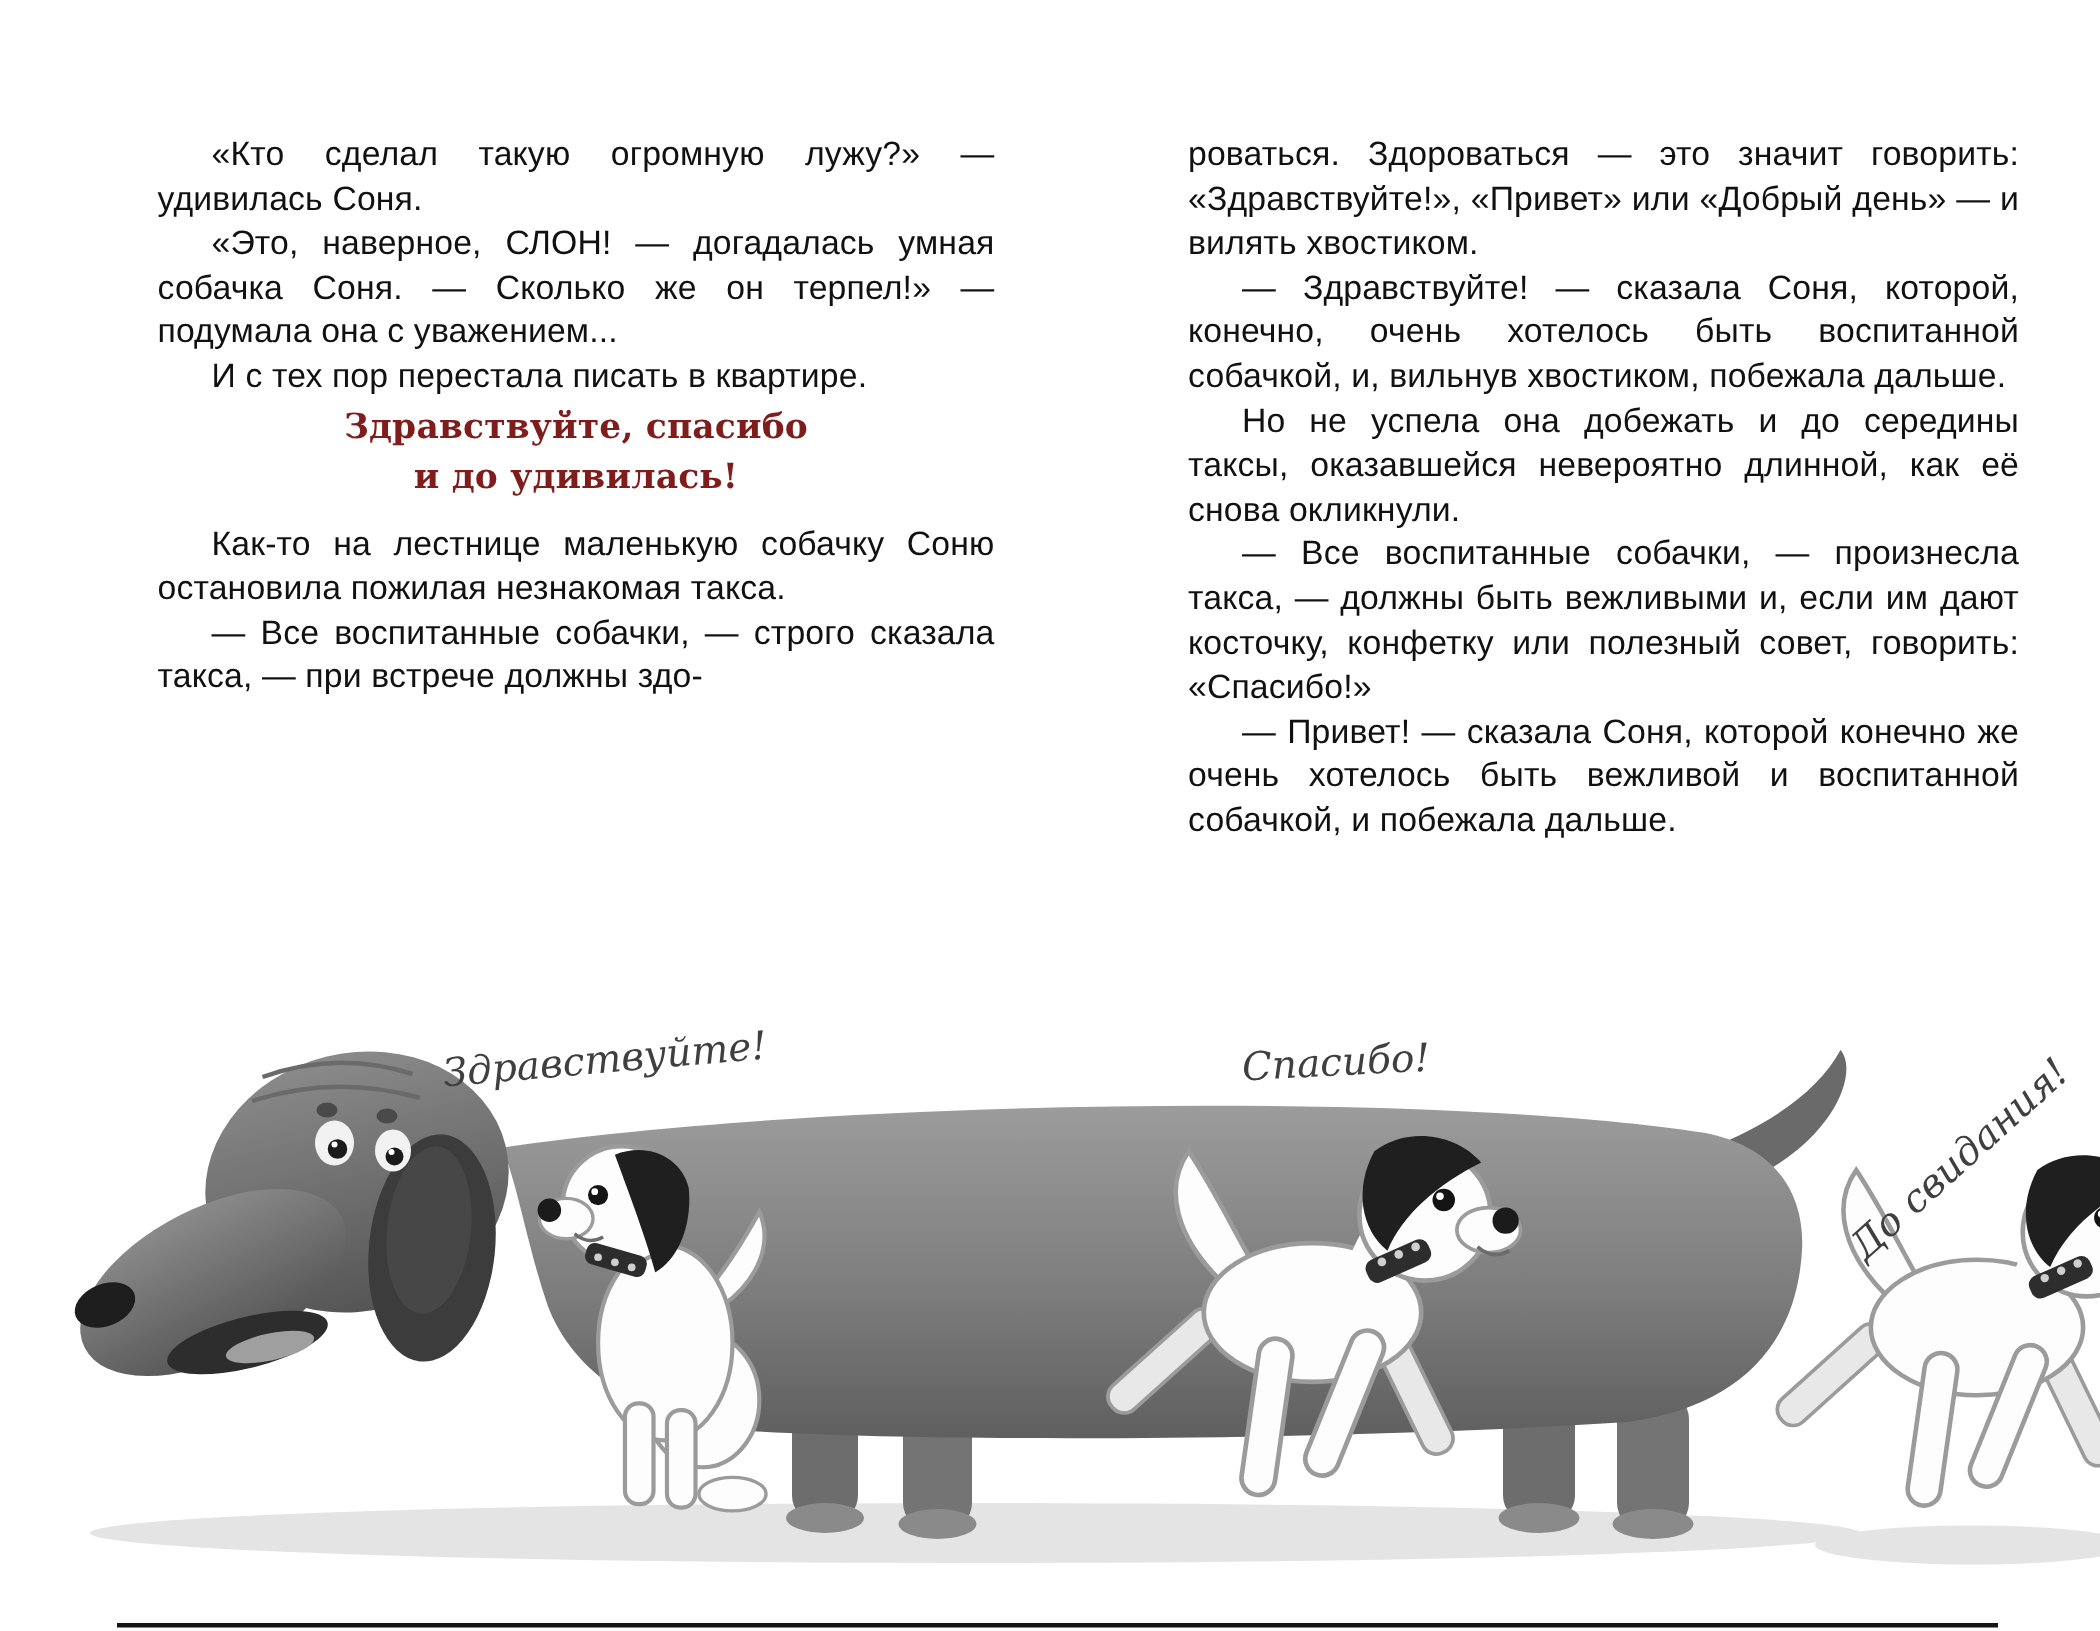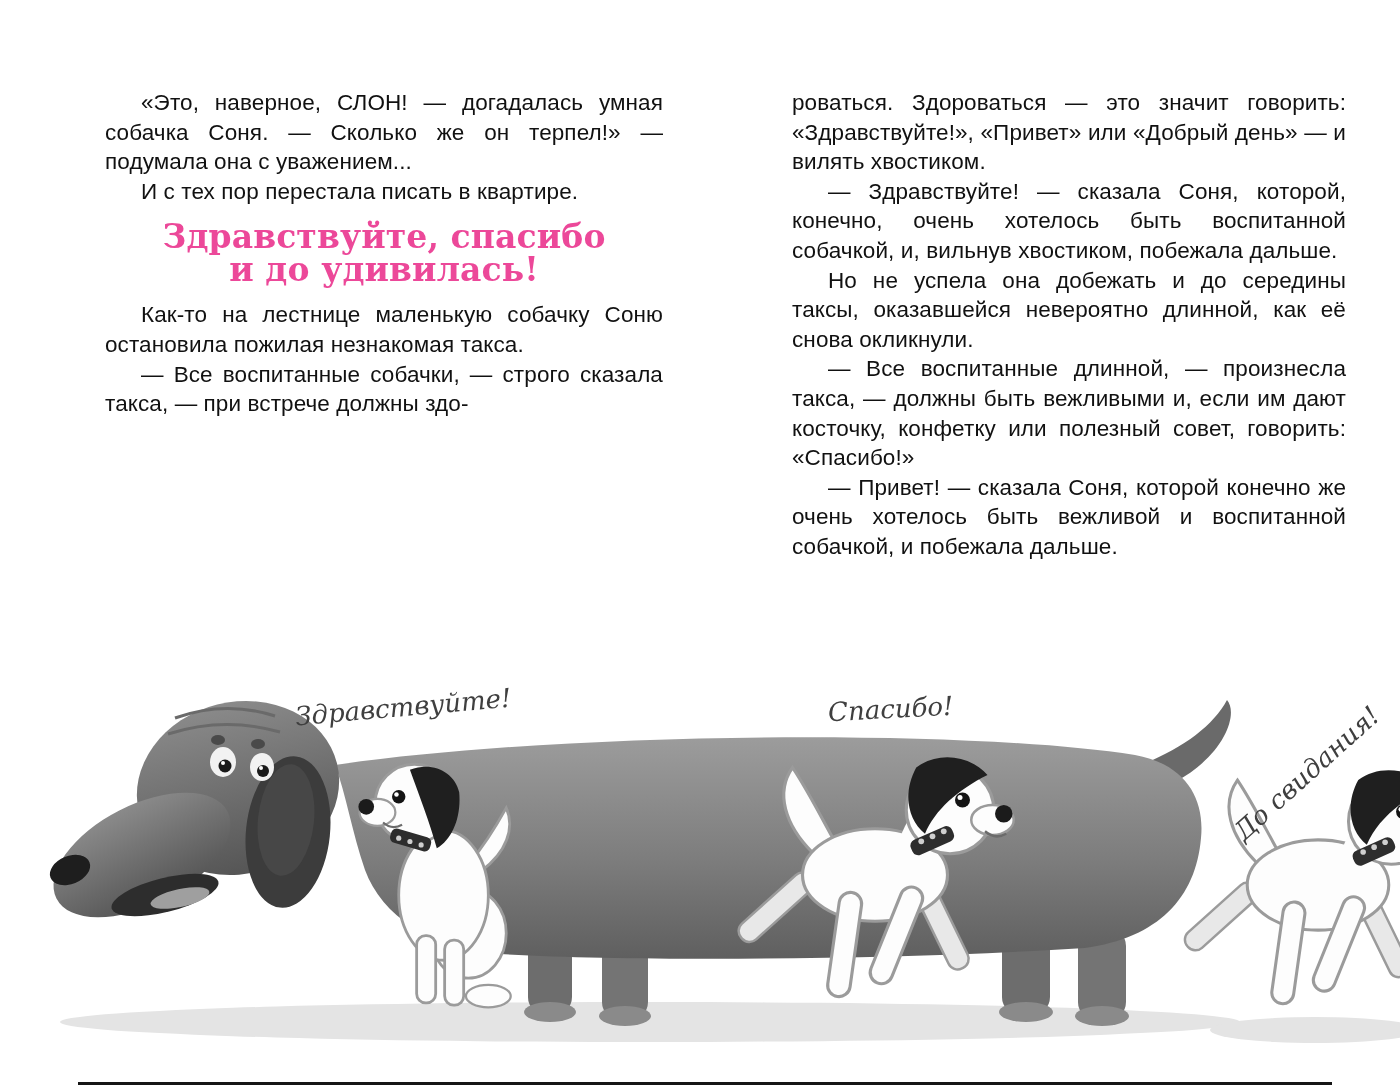--- a/index.html
+++ b/index.html
@@ -20,24 +20,24 @@
     color: #111111;
   }
   .col-left  { left: 105px; width: 558px; }
   .col-right { left: 792px; width: 554px; }
   .col p { text-indent: 36px; }
   .col p.no-indent { text-indent: 0; }
 
   .heading {
     font-family: "DejaVu Serif", serif;
     font-weight: bold;
-    color: #ec4899;
+    color: #7f1d1d;
     text-align: center;
-    font-size: 33px; line-height: 33px;
-    margin: 14px 0 14px 0;
+    font-size: 23px; line-height: 33px;
+    margin: 2px 0 14px 0;
     text-indent: 0;
   }
 
   .illustration-wrap {
     position: absolute; left: 0; top: 670px;
     width: 1400px; height: 417px;
   }
   .illustration-wrap svg { display: block; }
 
   .caption {
@@ -56,37 +56,38 @@
     position: absolute; left: 78px; top: 1082px;
     width: 1254px; height: 3px; background: #151515;
   }
 </style>
 </head>
 <body>
 
 <div class="page">
 
   <div class="col col-left">
+    <p>«Кто сделал такую огромную лужу?» — удивилась Соня.</p>
     <p>«Это, наверное, СЛОН! — догадалась умная собачка Соня. — Сколько же он терпел!» — подумала она с уважением...</p>
     <p>И с тех пор перестала писать в квартире.</p>
 
     <div class="heading">
       <div>Здравствуйте, спасибо</div>
       <div>и до удивилась!</div>
     </div>
 
     <p>Как-то на лестнице маленькую собачку Соню остановила пожилая незнакомая такса.</p>
     <p>— Все воспитанные собачки, — строго сказала такса, — при встрече должны здо-</p>
   </div>
 
   <div class="col col-right">
     <p class="no-indent">роваться. Здороваться — это значит говорить: «Здравствуйте!», «Привет» или «Добрый день» — и вилять хвостиком.</p>
     <p>— Здравствуйте! — сказала Соня, которой, конечно, очень хотелось быть воспитанной собачкой, и, вильнув хвостиком, побежала дальше.</p>
     <p>Но не успела она добежать и до середины таксы, оказавшейся невероятно длинной, как её снова окликнули.</p>
-    <p>— Все воспитанные длинной, — произнесла такса, — должны быть вежливыми и, если им дают косточку, конфетку или полезный совет, говорить: «Спасибо!»</p>
+    <p>— Все воспитанные собачки, — произнесла такса, — должны быть вежливыми и, если им дают косточку, конфетку или полезный совет, говорить: «Спасибо!»</p>
     <p>— Привет! — сказала Соня, которой конечно же очень хотелось быть вежливой и воспитанной собачкой, и побежала дальше.</p>
   </div>
 
   <div class="illustration-wrap">
     <svg viewBox="0 0 1400 417" width="1400" height="417">
       <defs>
         <linearGradient id="bodyGrad" x1="0" y1="0" x2="0" y2="1">
           <stop offset="0" stop-color="#9c9c9c"></stop>
           <stop offset="0.55" stop-color="#7d7d7d"></stop>
           <stop offset="1" stop-color="#5f5f5f"></stop>

